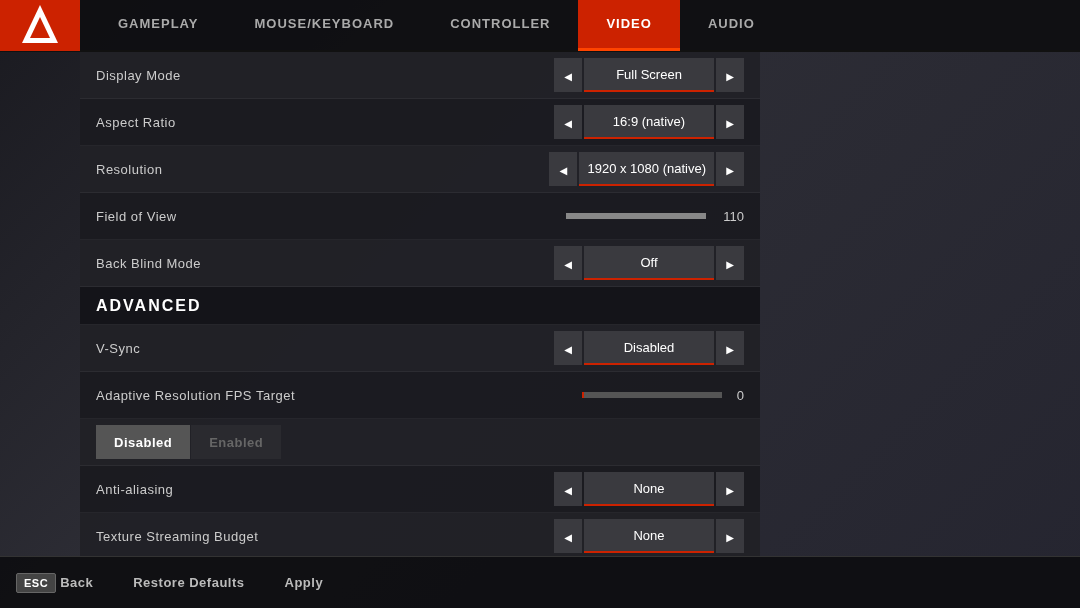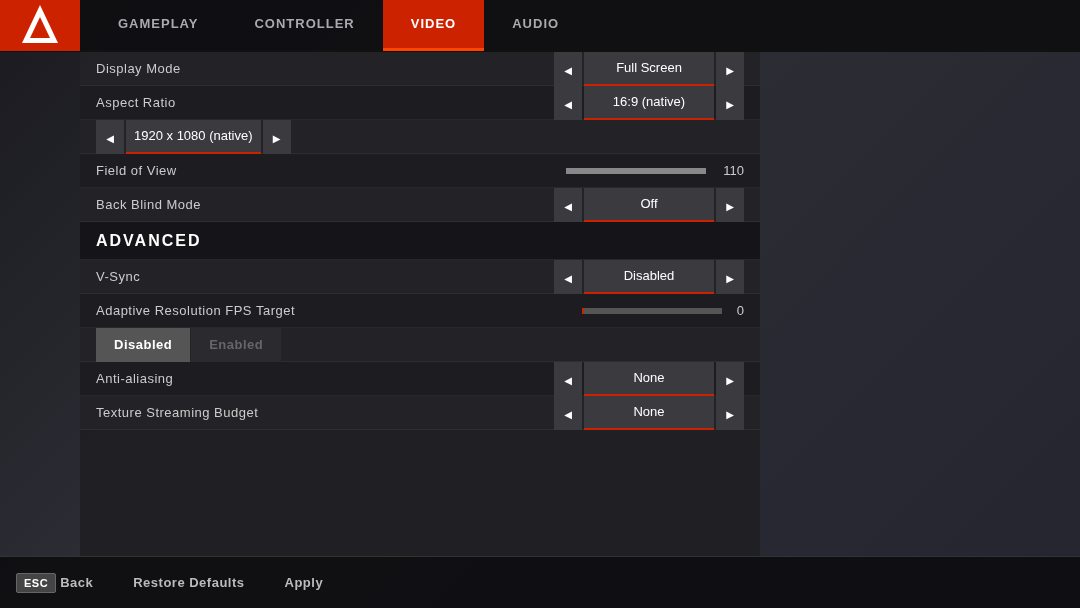--- a/index.html
+++ b/index.html
@@ -98,21 +98,21 @@
     }
     .settings-panel::-webkit-scrollbar-thumb {
       background: #555;
       border-radius: 0;
     }
 
     
     .setting-row {
       display: flex;
       align-items: center;
-      height: 34px;
+      height: 47px;
       padding: 0 16px;
       border-bottom: 1px solid rgba(255,255,255,0.05);
       background: rgba(35,35,40,0.8);
     }
 
     .setting-row:nth-child(even) {
       background: rgba(28,28,33,0.8);
     }
 
     .setting-label {
@@ -328,20 +328,23 @@
       <polygon points="20,2 38,40 2,40" fill="white" stroke="none"></polygon>
       <polygon points="20,14 30,35 10,35" fill="#cc2200" stroke="none"></polygon>
     </svg>
   </div>
 
   <div class="nav-tabs">
     <div class="nav-tab">
       <span>GAMEPLAY</span>
     </div>
     <div class="nav-tab">
+      <span>MOUSE/KEYBOARD</span>
+    </div>
+    <div class="nav-tab">
       <span>CONTROLLER</span>
     </div>
     <div class="nav-tab active">
       <span>VIDEO</span>
     </div>
     <div class="nav-tab">
       <span>AUDIO</span>
     </div>
   </div>
 </div>
@@ -369,20 +372,21 @@
           <span class="chevron-left"></span>
         </button>
         <div class="value-display">16:9 (native)</div>
         <button class="arrow-btn">
           <span class="chevron-right"></span>
         </button>
       </div>
     </div>
 
     <div class="setting-row">
+      <span class="setting-label">Resolution</span>
       <div class="setting-control">
         <button class="arrow-btn">
           <span class="chevron-left"></span>
         </button>
         <div class="value-display">1920 x 1080 (native)</div>
         <button class="arrow-btn">
           <span class="chevron-right"></span>
         </button>
       </div>
     </div>

